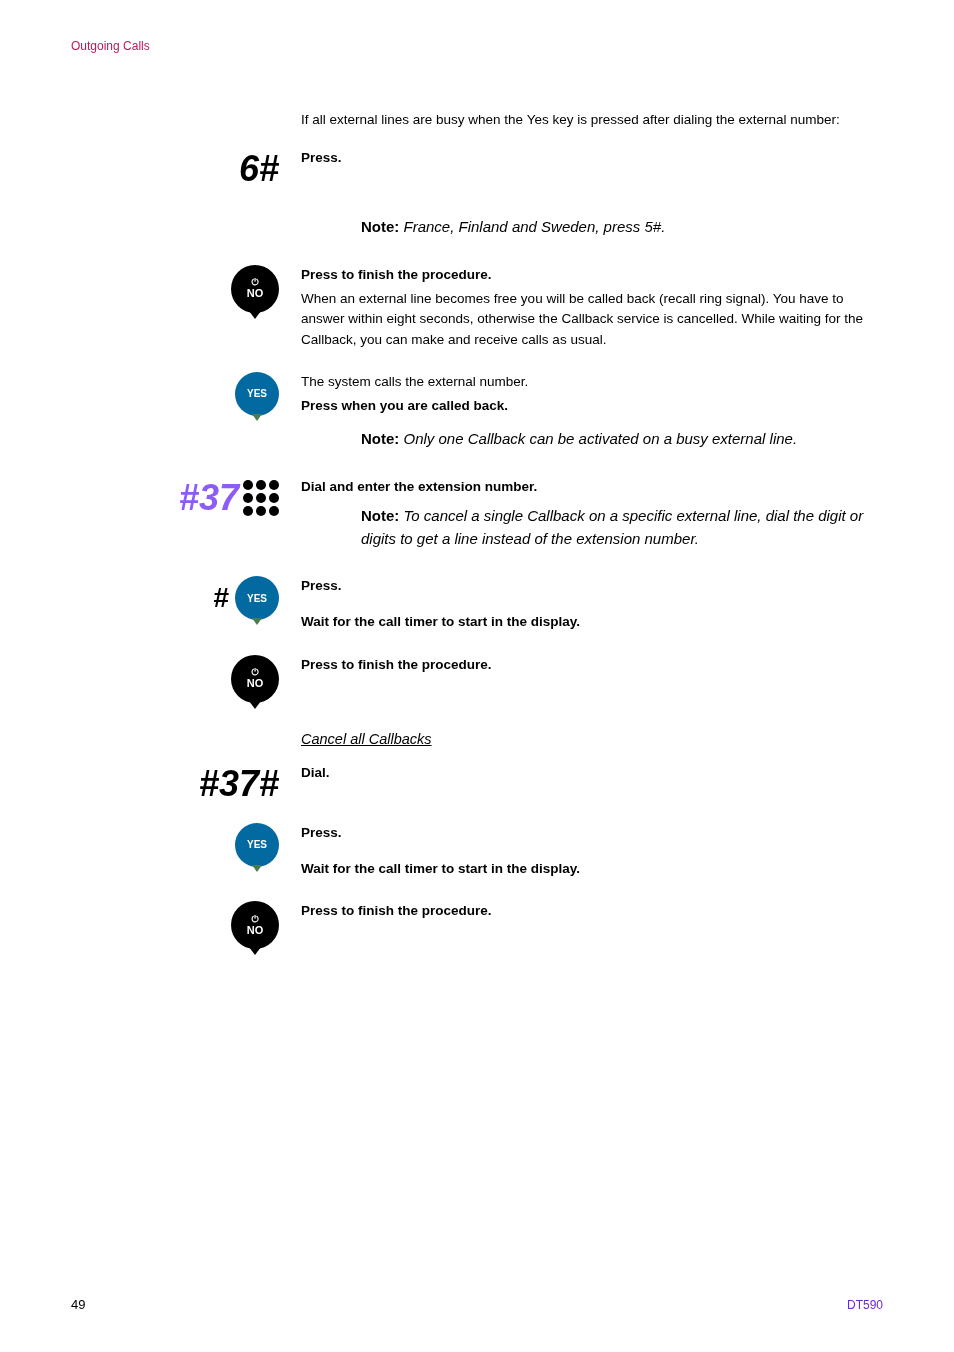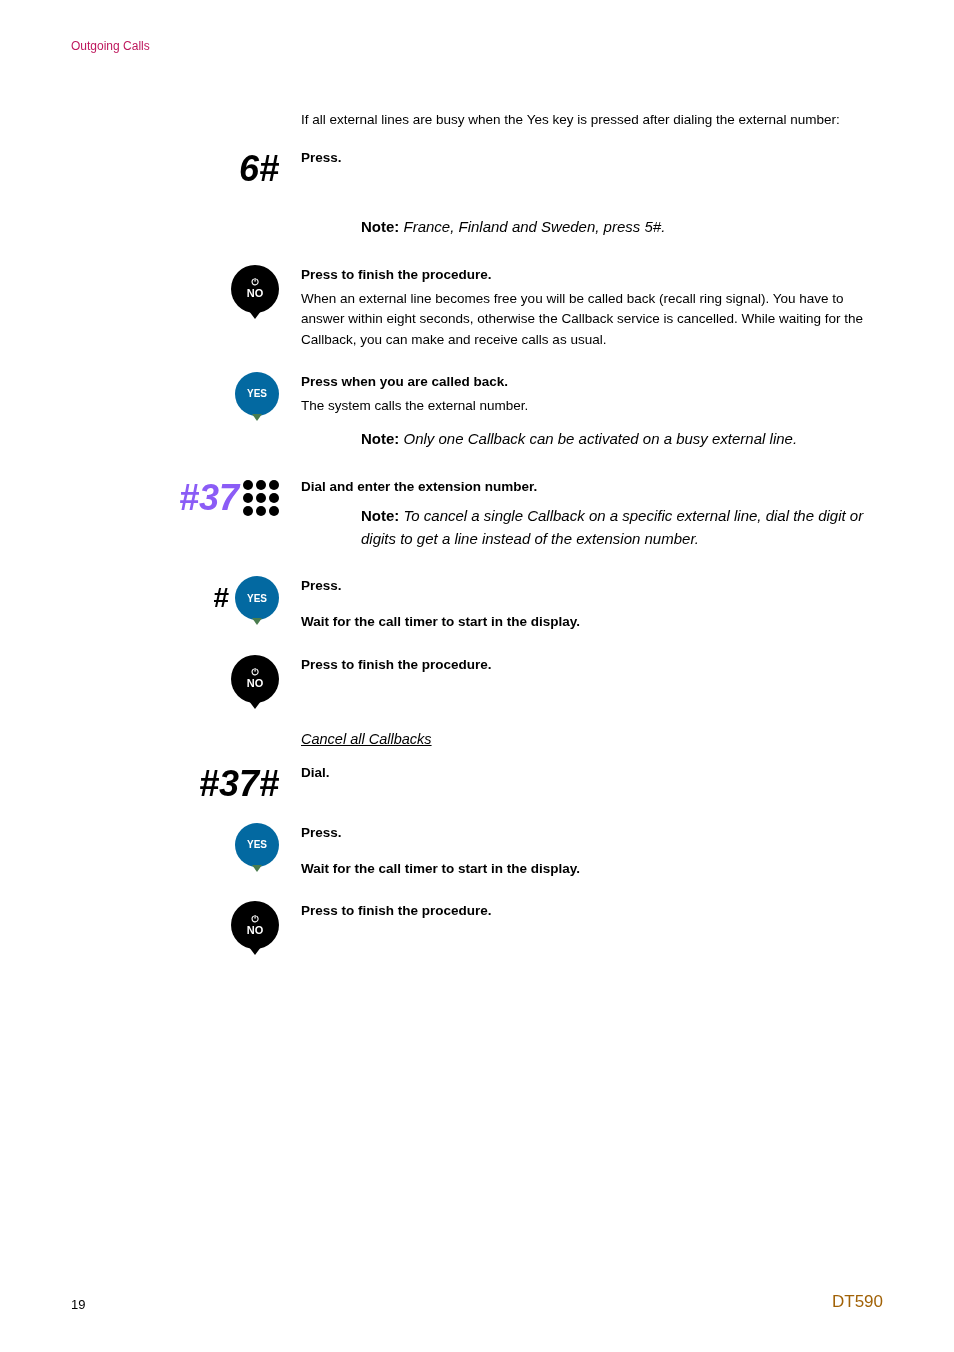--- a/index.html
+++ b/index.html
@@ -27,22 +27,22 @@
       bottom: 40px;
       left: 71px;
       font-size: 13px;
       color: #000;
     }
 
     .page-footer-right {
       position: absolute;
       bottom: 40px;
       right: 71px;
-      font-size: 17px;
-      color: #a16207;
+      font-size: 12px;
+      color: #6d28d9;
     }
 
     .content {
       position: absolute;
       top: 110px;
       left: 71px;
       right: 71px;
     }
 
     .intro-text {
@@ -251,21 +251,21 @@
     }
 
   </style>
 </head>
 <body>
 
 <div class="page-header">
   <span>Outgoing Calls</span>
 </div>
 
-<div class="page-footer-left">19</div>
+<div class="page-footer-left">49</div>
 <div class="page-footer-right">DT590</div>
 
 <div class="content">
 
   <div class="intro-text">
     <span>If all external lines are busy when the Yes key is pressed after dialing the external number:</span>
   </div>
 
   <div class="step-row">
     <div class="step-icon">
@@ -302,22 +302,22 @@
     </div>
   </div>
 
   <div class="step-row">
     <div class="step-icon">
       <div class="yes-btn">
         <div class="yes-btn-inner">YES</div>
       </div>
     </div>
     <div class="step-content">
+      <p>The system calls the external number.</p>
       <p><strong>Press when you are called back.</strong></p>
-      <p>The system calls the external number.</p>
       <div class="note-block" style="margin-top:12px;">
         <span class="note-label">Note:</span>
         <span class="note-text"> </span>
         <span class="note-text">Only one Callback can be activated on a busy external line.</span>
       </div>
     </div>
   </div>
 
 
   <div class="step-row">

